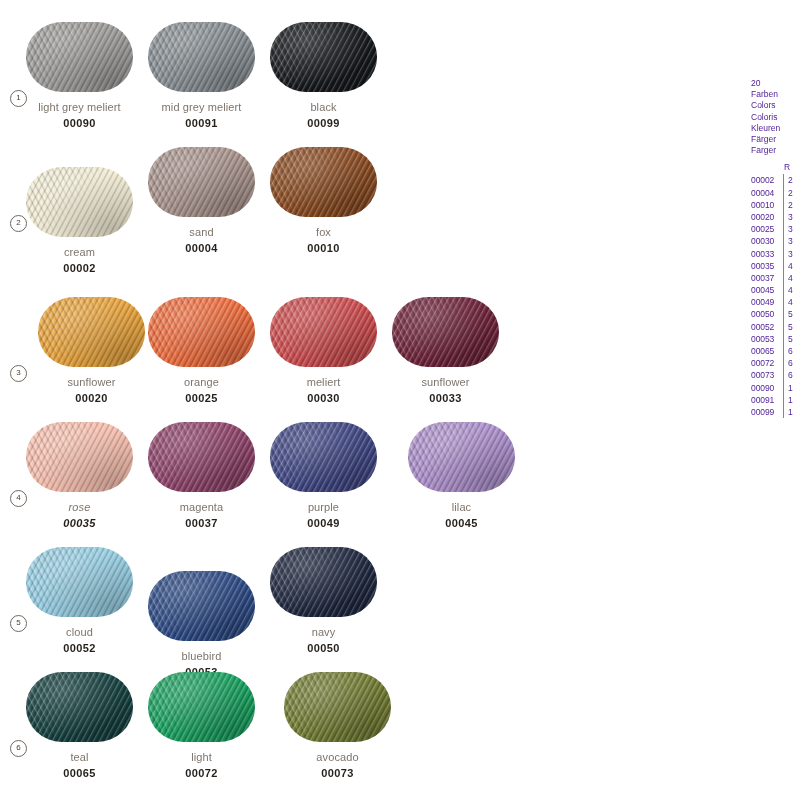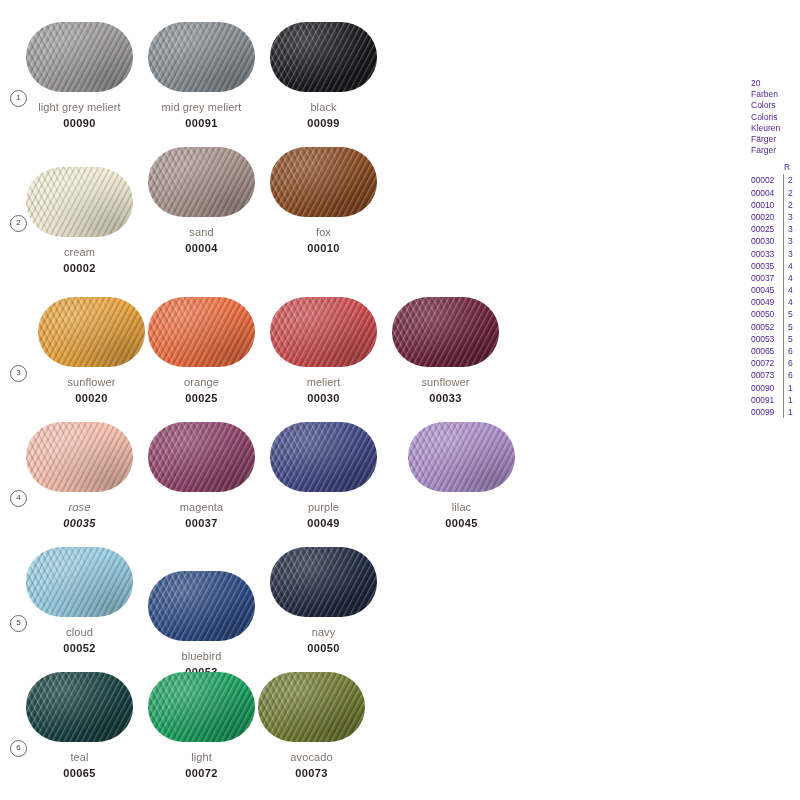--- a/index.html
+++ b/index.html
@@ -281,21 +281,21 @@
         </div>
         <div class="cell" style="left: 148px;">
           <div class="ball" style="background: rgb(23, 160, 93);">
             <div class="tex"></div>
             <div class="tex2"></div>
             <div class="shade"></div>
           </div>
           <div class="cname">light</div>
           <div class="ccode">00072</div>
         </div>
-        <div class="cell" style="left: 258px;">
+        <div class="cell" style="left: 284px;">
           <div class="ball" style="background: rgb(113, 123, 49);">
             <div class="tex"></div>
             <div class="tex2"></div>
             <div class="shade"></div>
           </div>
           <div class="cname">avocado</div>
           <div class="ccode">00073</div>
         </div>
       </div>
     </div>

